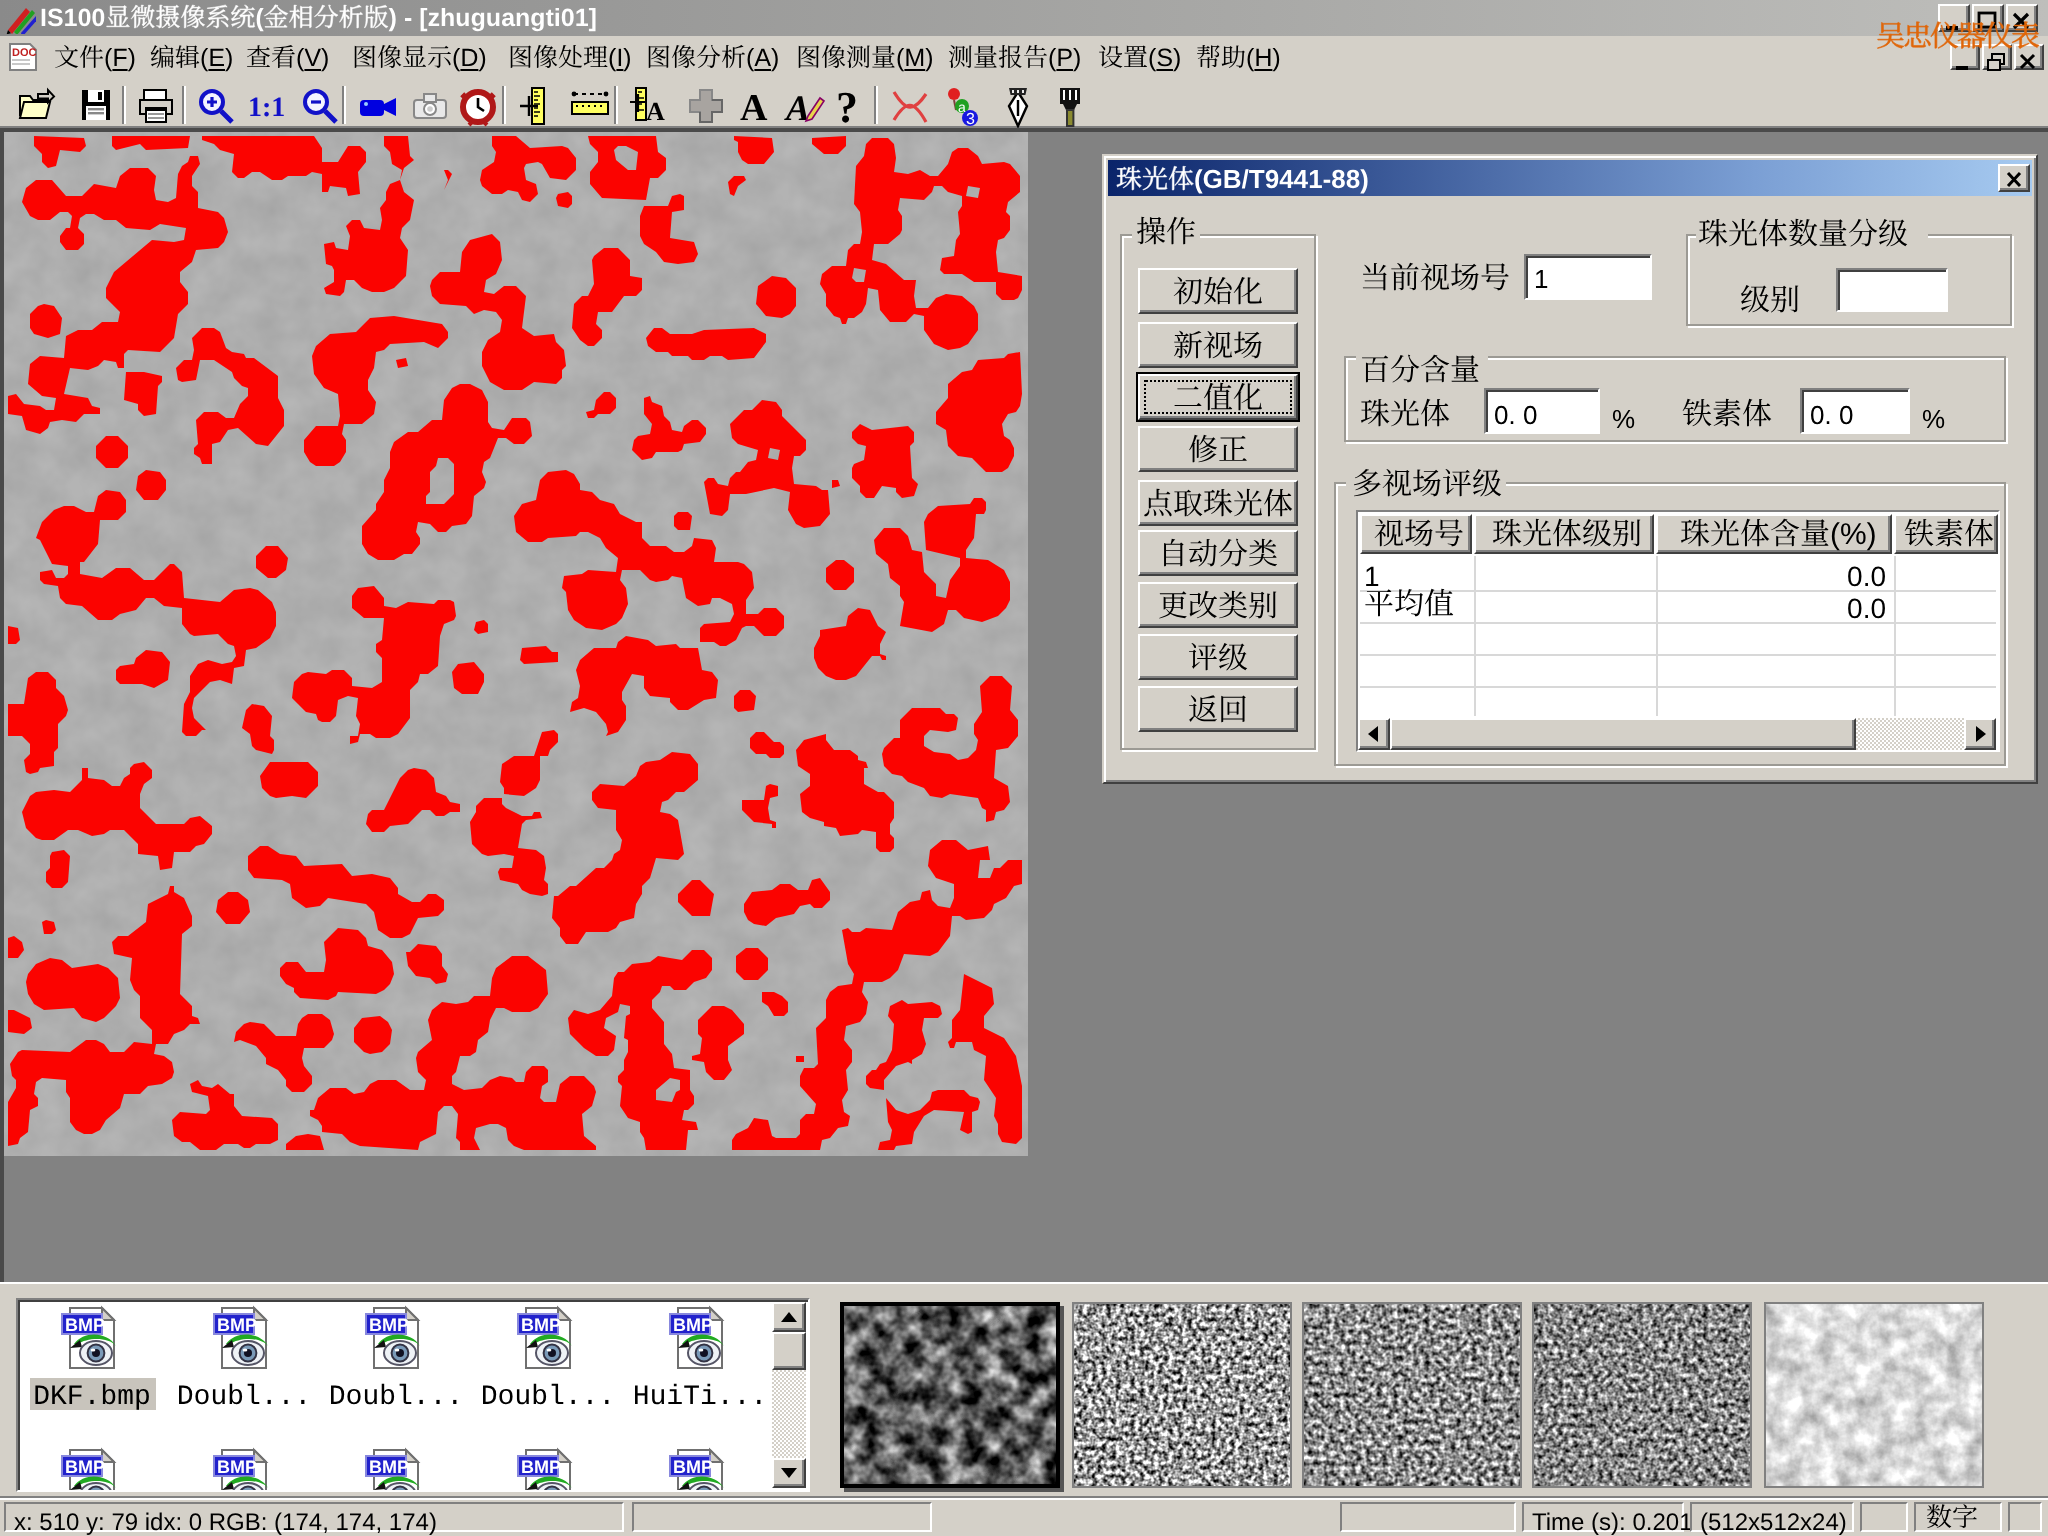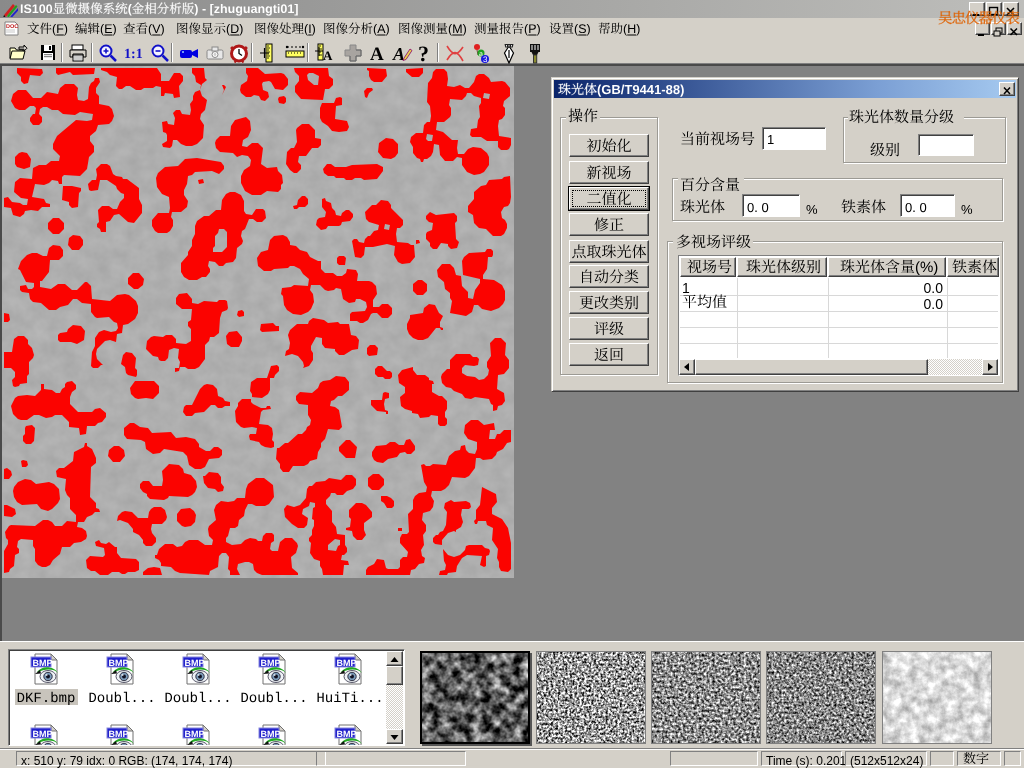--- a/index.html
+++ b/index.html
@@ -207,21 +207,21 @@
 <rect width="110" height="93" filter="url(#th4)"></rect>
 </svg></div>
 <div class="abs" style="left:882px;top:651px;width:110px;height:93px;border:1px solid #808080;overflow:hidden"><svg width="110" height="93" viewBox="0 0 110 93">
 <filter color-interpolation-filters="sRGB" id="th5" x="0" y="0" width="1" height="1">
 <feTurbulence type="fractalNoise" baseFrequency="0.11" numOctaves="4" seed="41"></feTurbulence>
 <feColorMatrix type="matrix" values="0.6 0 0 0 0.55, 0.6 0 0 0 0.55, 0.6 0 0 0 0.55, 0 0 0 0 1"></feColorMatrix>
 </filter>
 <rect width="110" height="93" filter="url(#th5)"></rect>
 </svg></div>
 <div class="abs" style="left:0;top:748px;width:1024px;height:20px;background:#d4d0c8;border-top:1px solid #808080;box-shadow:inset 0 1px 0 #fff"></div>
-<div class="abs" style="left:16px;top:751px;width:310px;height:15px;border:1px solid;border-color:#808080 #fff #fff #808080">
+<div class="abs" style="left:2px;top:751px;width:310px;height:15px;border:1px solid;border-color:#808080 #fff #fff #808080">
     <div style="position:absolute;left:4px;top:2px;font-size:12px;white-space:pre">x: 510 y: 79 idx: 0 RGB: (174, 174, 174)</div>
   </div>
 <div class="abs" style="left:316px;top:751px;width:150px;height:15px;border:1px solid;border-color:#808080 #fff #fff #808080"></div>
 <div class="abs" style="left:670px;top:751px;width:88px;height:15px;border:1px solid;border-color:#808080 #fff #fff #808080"></div>
 <div class="abs" style="left:761px;top:751px;width:81px;height:15px;border:1px solid;border-color:#808080 #fff #fff #808080">
     <div style="position:absolute;left:4px;top:2px;font-size:12px;white-space:pre">Time (s): 0.201</div>
   </div>
 <div class="abs" style="left:845px;top:751px;width:82px;height:15px;border:1px solid;border-color:#808080 #fff #fff #808080">
     <div style="position:absolute;left:4px;top:2px;font-size:12px;white-space:pre">(512x512x24)</div>
   </div>

